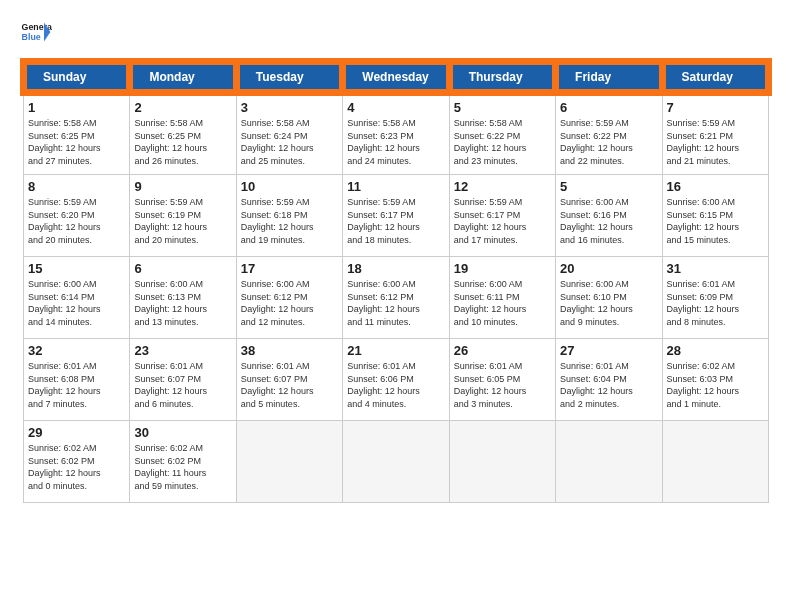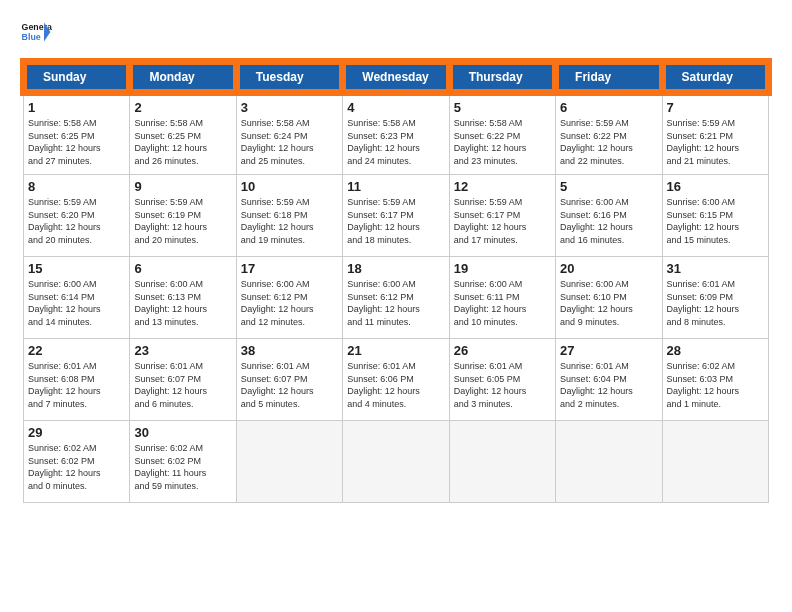--- a/index.html
+++ b/index.html
@@ -255,21 +255,21 @@
           <td>
             <span class="day-num">31</span>
             <div class="day-info" style="white-space: pre-line;">Sunrise: 6:01 AM
 Sunset: 6:09 PM
 Daylight: 12 hours
 and 8 minutes.</div>
           </td>
         </tr>
         <tr>
           <td>
-            <span class="day-num">22</span>
+            <span class="day-num">32</span>
             <div class="day-info" style="white-space: pre-line;">Sunrise: 6:01 AM
 Sunset: 6:08 PM
 Daylight: 12 hours
 and 7 minutes.</div>
           </td>
           <td>
             <span class="day-num">23</span>
             <div class="day-info" style="white-space: pre-line;">Sunrise: 6:01 AM
 Sunset: 6:07 PM
 Daylight: 12 hours

